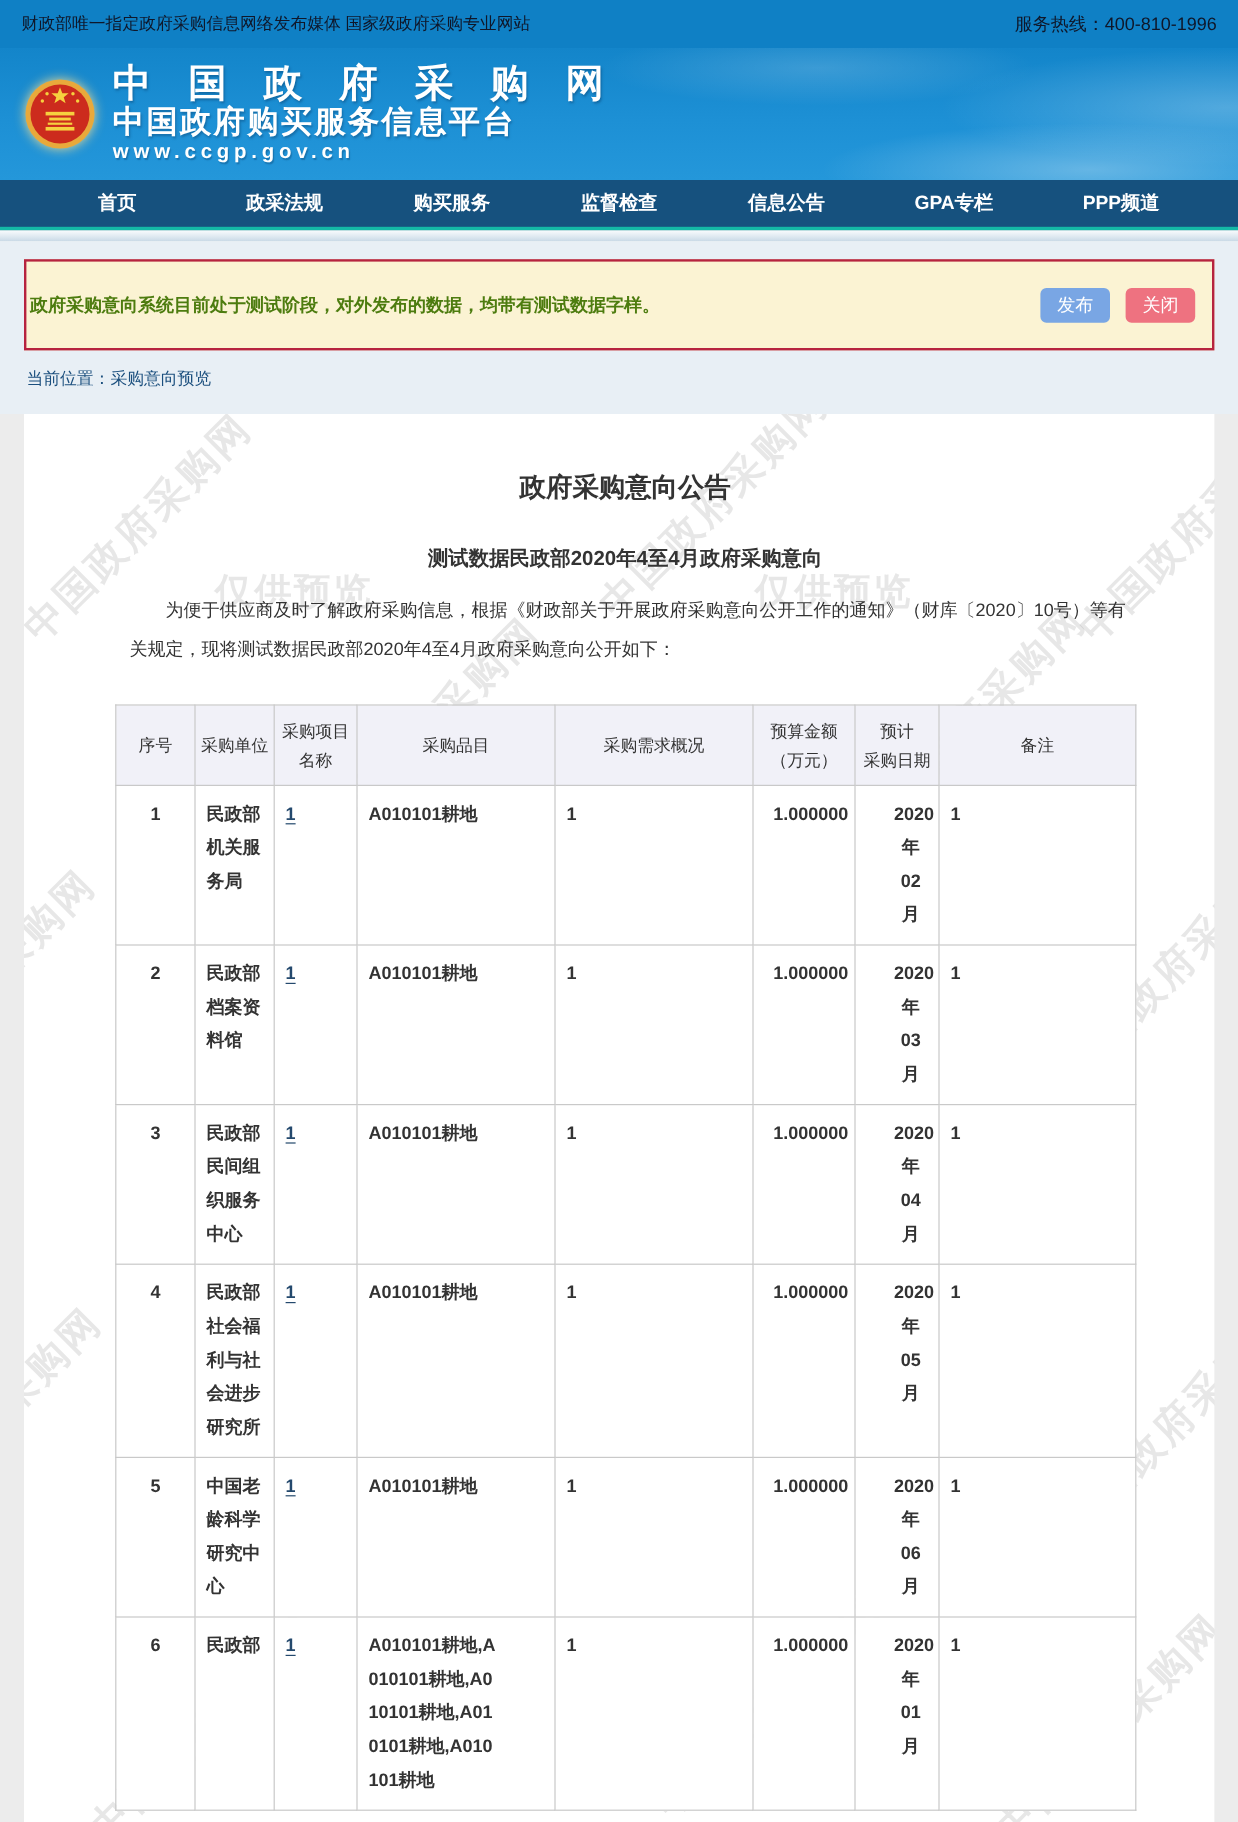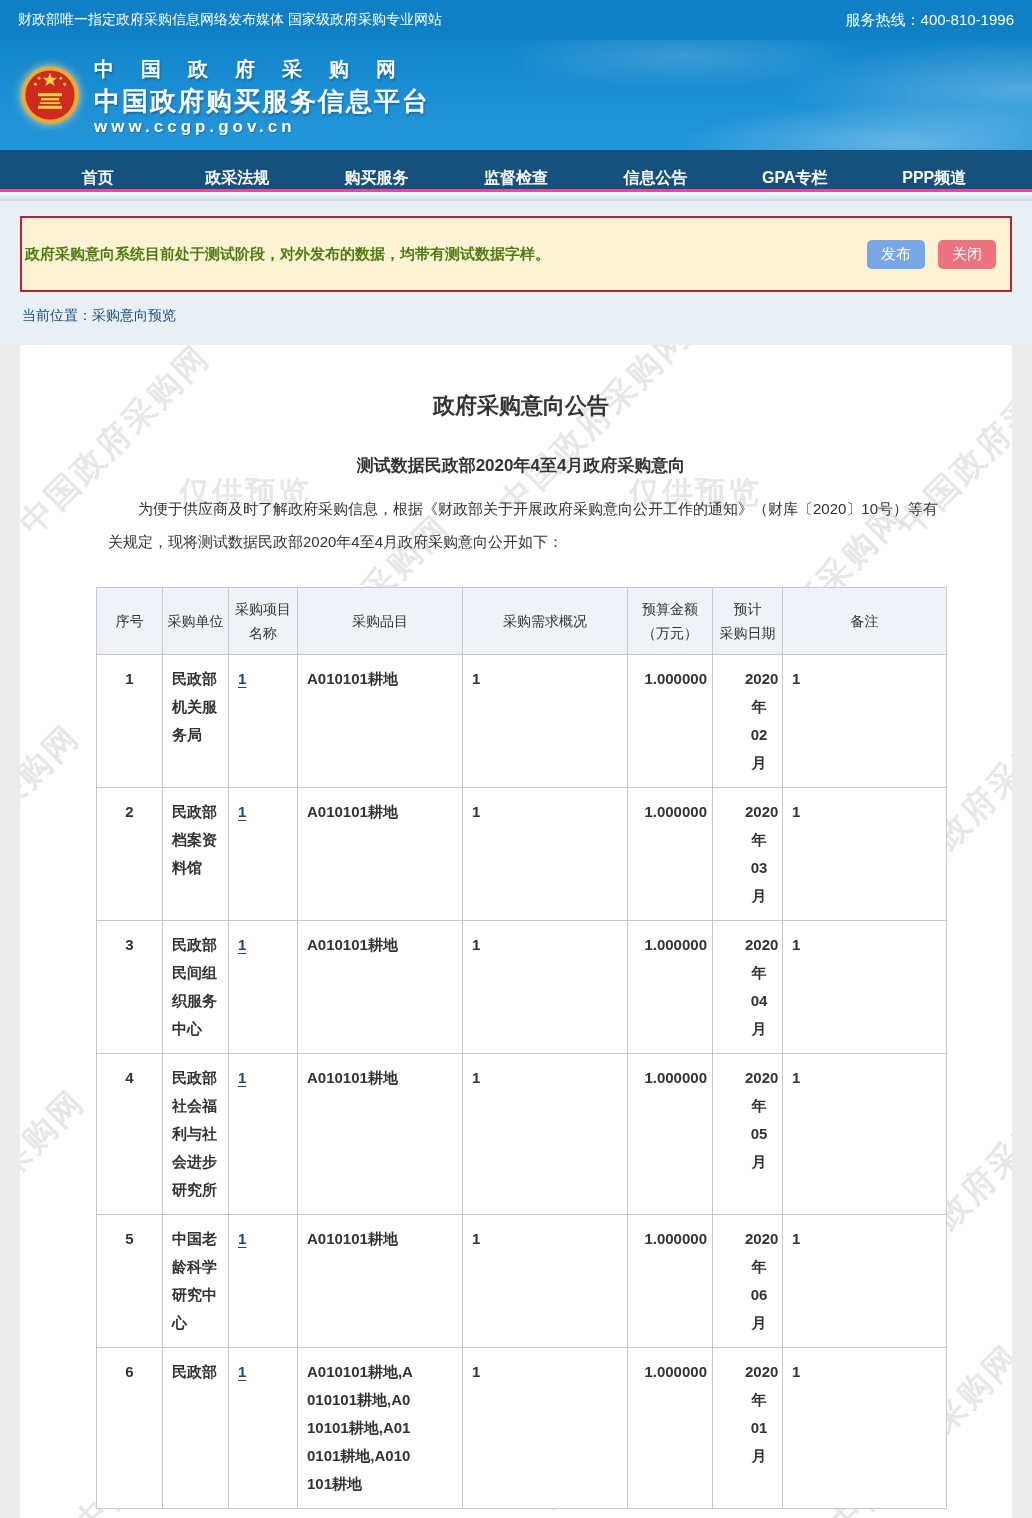--- a/index.html
+++ b/index.html
@@ -3,48 +3,48 @@
 <meta charset="utf-8">
 <style>
   * { margin:0; padding:0; box-sizing:border-box; }
   body {
     width:1032px; background:#ececec;
     font-family:"Liberation Sans","DejaVu Sans",sans-serif;
     color:#333;
   }
   
   .topbar{
-    height:40px; background:#0f80c5; color:#ffffff;
+    height:40px; background:#0f80c5; color:#0f172a;
     display:flex; align-items:center; justify-content:space-between;
     padding:0 18px; font-size:14px;
   }
   .topbar .hotline{ font-size:15px; }
   
   .header{
     height:110px; position:relative; overflow:hidden;
     background:
       radial-gradient(ellipse 320px 55px at 88% 92%, rgba(255,255,255,.30), transparent 70%),
       radial-gradient(ellipse 260px 45px at 66% 15%, rgba(255,255,255,.16), transparent 70%),
       radial-gradient(ellipse 340px 70px at 99% 45%, rgba(255,255,255,.24), transparent 70%),
       linear-gradient(180deg,#1385ca 0%,#1d90d5 55%,#2497da 100%);
     display:flex; align-items:center;
   }
   .logo{ display:flex; align-items:center; gap:14px; padding-left:20px; cursor:pointer; }
   .emblem{ width:60px; height:64px; filter:drop-shadow(0 0 5px rgba(255,225,140,.9)); }
   .logo-text{ color:#fff; }
-  .logo-text .l1{ font-size:20px; font-weight:bold; letter-spacing:11px; line-height:33px;
-                  text-shadow:1px 2px 2px rgba(0,40,80,.35); white-space:nowrap;font-family:Liberation Serif, serif;}
+  .logo-text .l1{ font-size:32px; font-weight:bold; letter-spacing:11px; line-height:33px;
+                  text-shadow:1px 2px 2px rgba(0,40,80,.35); white-space:nowrap;}
   .logo-text .l2{ font-size:26px; font-weight:bold; letter-spacing:2px; line-height:30px;
                   text-shadow:1px 2px 2px rgba(0,40,80,.35); white-space:nowrap;}
   .logo-text .l3{ font-size:17px; font-weight:bold; letter-spacing:4px; text-align:left;
                   line-height:22px; text-shadow:1px 1px 1px rgba(0,40,80,.3);}
   
   .nav{
-    height:42px; background:#16517e; display:flex; align-items:flex-end;
-    padding:0 28px; border-bottom:3px solid #ec4899;
+    height:42px; background:#16517e; display:flex; align-items:center;
+    padding:0 28px; border-bottom:3px solid #14b8a6;
   }
   .nav-item{
     flex:1; display:flex; align-items:center; justify-content:center;
     color:#fff; font-size:16px; font-weight:bold; cursor:pointer;
   }
   .nav-strip{ height:9px; background:linear-gradient(180deg,#f8fbfd 0%,#dde8f0 60%,#c9d9e6 100%); }
   
   .section{ background:#e8eff5; padding:15px 20px 0; }
   .alert{
     border:2px solid #b6233f; background:#fbf3d3; height:76px;

